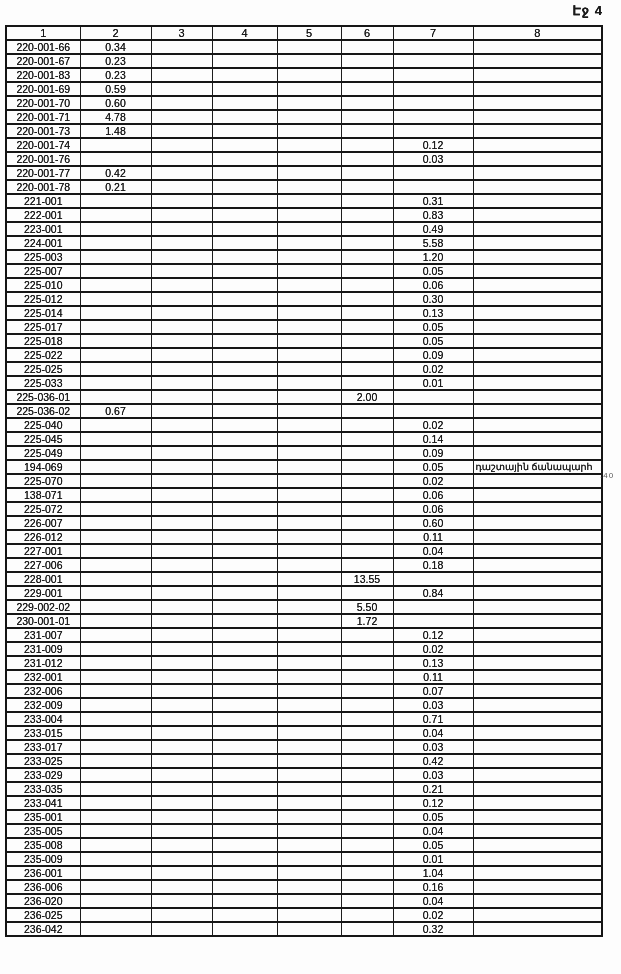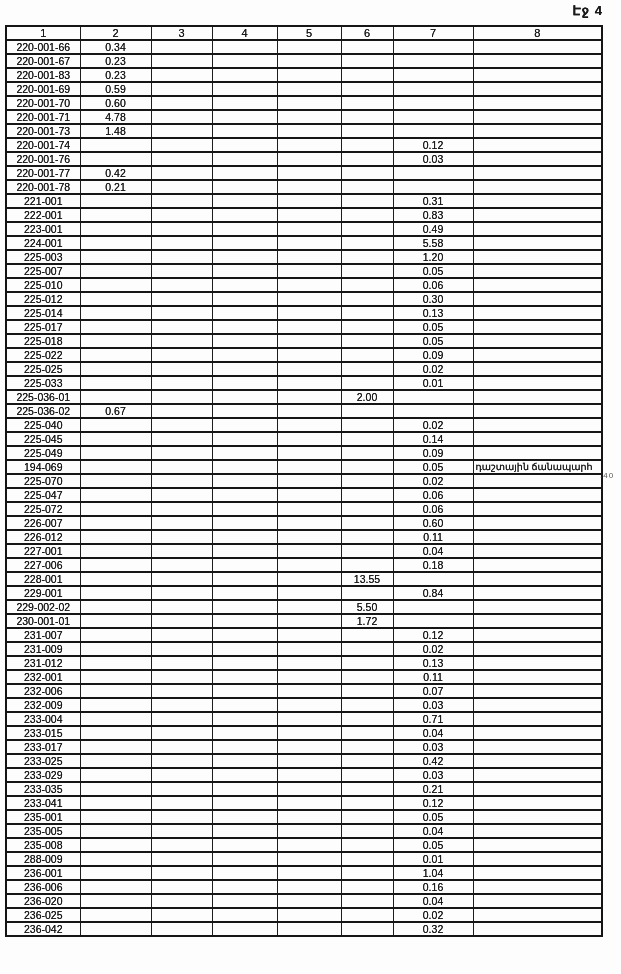--- a/index.html
+++ b/index.html
@@ -423,21 +423,21 @@
           <td>225-070</td>
           <td></td>
           <td></td>
           <td></td>
           <td></td>
           <td></td>
           <td>0.02</td>
           <td></td>
         </tr>
         <tr>
-          <td>225-047</td>
+          <td>138-071</td>
           <td></td>
           <td></td>
           <td></td>
           <td></td>
           <td></td>
           <td>0.06</td>
           <td></td>
         </tr>
         <tr>
           <td>225-072</td>
@@ -683,21 +683,21 @@
           <td>235-008</td>
           <td></td>
           <td></td>
           <td></td>
           <td></td>
           <td></td>
           <td>0.05</td>
           <td></td>
         </tr>
         <tr>
-          <td>288-009</td>
+          <td>235-009</td>
           <td></td>
           <td></td>
           <td></td>
           <td></td>
           <td></td>
           <td>0.01</td>
           <td></td>
         </tr>
         <tr>
           <td>236-001</td>

